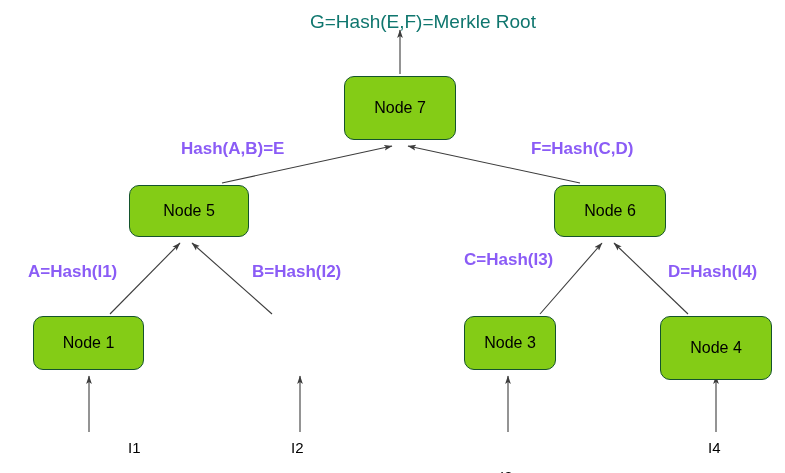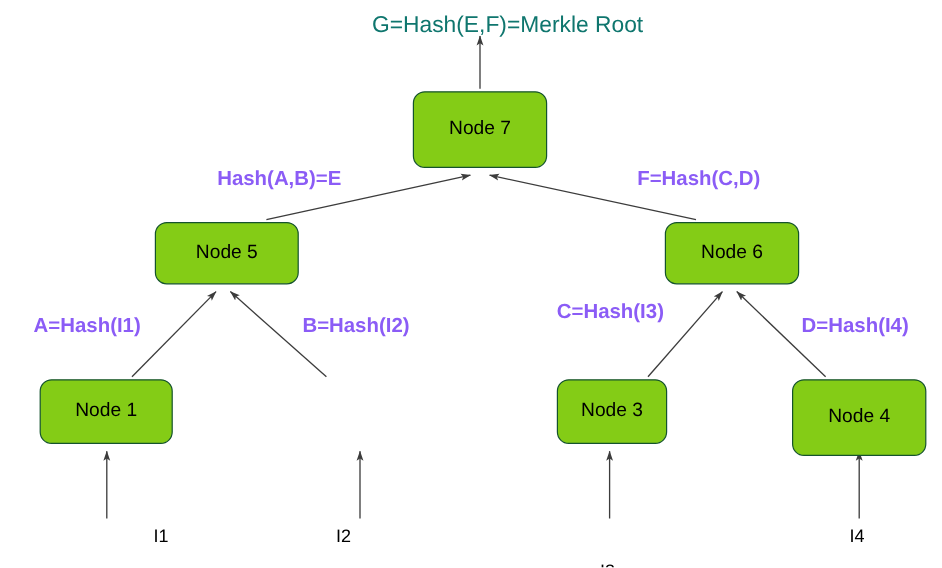--- a/index.html
+++ b/index.html
@@ -109,17 +109,17 @@
   <div class="root-label" style="left: 310px; top: 12px;">G=Hash(E,F)=Merkle Root</div>
 
   <div class="edge-label" style="left: 181px; top: 140px;">Hash(A,B)=E</div>
   <div class="edge-label" style="left: 531px; top: 140px;">F=Hash(C,D)</div>
   <div class="edge-label" style="left: 28px; top: 263px;">A=Hash(I1)</div>
   <div class="edge-label" style="left: 252px; top: 263px;">B=Hash(I2)</div>
   <div class="edge-label" style="left: 464px; top: 251px;">C=Hash(I3)</div>
   <div class="edge-label" style="left: 668px; top: 263px;">D=Hash(I4)</div>
 
   <div class="input-label" style="left: 80px; top: 440px; margin-left: 48px;">I1</div>
-  <div class="input-label" style="left: 280px; top: 440px;">I2</div>
+  <div class="input-label" style="left: 291px; top: 440px;">I2</div>
   <div class="input-label" style="left: 500px; top: 440px; margin-top: 29px;">I3</div>
   <div class="input-label" style="left: 708px; top: 440px;">I4</div>
 
 </div>
 
 </body></html>

